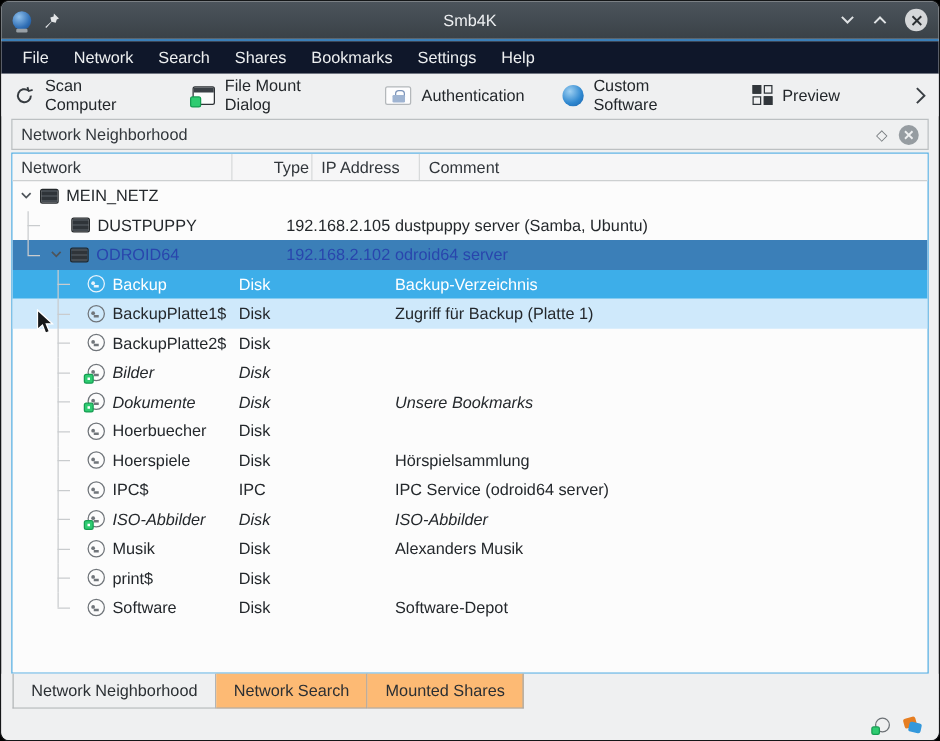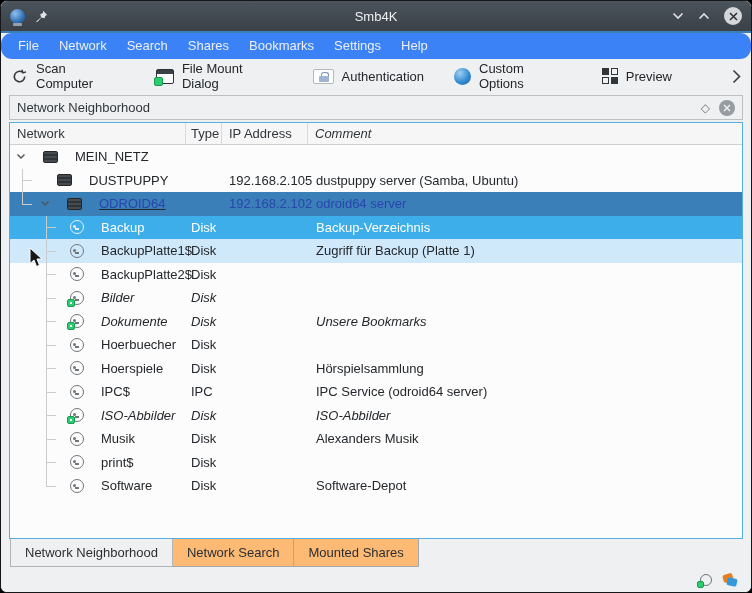--- a/index.html
+++ b/index.html
@@ -12,21 +12,21 @@
   .tb-left{display:flex;align-items:center;gap:10px;}
   .appicon{width:15px;height:15px;border-radius:50%;position:relative;flex:none;
     background:radial-gradient(circle at 35% 30%,#8fc0ec,#2e6db4 62%,#1c4a85);}
   .appicon::after{content:"";position:absolute;bottom:-2px;left:3px;right:3px;height:3px;background:#99a0a6;border-radius:1px;}
   .tb-title{position:absolute;left:0;right:0;text-align:center;pointer-events:none;}
   .tb-right{margin-left:auto;display:flex;align-items:center;gap:14px;z-index:2;}
   .tb-btn{display:flex;align-items:center;justify-content:center;}
   .closecirc{width:18px;height:18px;border-radius:50%;background:#d5d7d9;display:flex;align-items:center;justify-content:center;}
   
   .accent{height:2px;flex:none;background:#3b7fb8;}
-  .menubar{height:26px;flex:none;background:#3b82f6;display:flex;align-items:flex-start;padding:0 7px;border-radius:11px;}
+  .menubar{height:26px;flex:none;background:#0f172a;display:flex;align-items:flex-start;padding:0 7px;}
   .menu-item{color:#edeff0;font-size:13px;padding:0 10px;line-height:26px;}
   
   .toolbar{height:34px;flex:none;background:#eff0f1;display:flex;align-items:center;padding:0 10px;gap:30px;color:#23272b;font-size:13px;}
   .tool-btn{display:flex;align-items:center;gap:8px;}
   .tool-spacer{flex:1;}
   .ic-scan{flex:none;display:flex;}
   .ic-mount{width:18px;height:15px;flex:none;border:1px solid #2e3236;border-radius:2px;background:#fbfcfc;position:relative;}
   .ic-mount::before{content:"";position:absolute;left:0;right:0;top:0;height:4px;background:#3a4046;}
   .ic-mount::after{content:"";position:absolute;left:-3px;bottom:-3px;width:7px;height:7px;background:#2ecc71;border:1px solid #169c52;border-radius:2px;}
   .ic-auth{width:21px;height:15px;flex:none;border:1px solid #b4b8bb;border-radius:2px;background:#fdfdfe;position:relative;}
@@ -40,33 +40,33 @@
   
   .dock-header{margin:2px 8px;height:25px;flex:none;border:1px solid #bcc0c2;background:#eff0f1;display:flex;
     align-items:center;padding:0 7px;font-size:13px;color:#31363b;}
   .dh-spacer{flex:1;}
   .diamond{color:#74797d;font-size:12px;margin-right:9px;}
   .panel-close{width:16px;height:16px;border-radius:50%;background:#969ca1;display:flex;align-items:center;justify-content:center;}
   
   .tree{margin:0 8px;flex:1;border:1px solid #56aee2;background:#fcfcfc;overflow:hidden;font-size:13px;display:flex;flex-direction:column;}
   .thead{display:flex;height:22px;flex:none;background:#f6f6f7;border-bottom:1px solid #cdd0d1;color:#31363b;}
   .th{padding:3px 0 0 7px;border-right:1px solid #d8dadb;height:100%;}
-  .th.w-name{width:176px;}.th.w-type{width:36px;padding-left:5px;}.th.w-ip{width:86px;}.th.w-comment{flex:1;border-right:none;font-style:italic;}
+  .th.w-name{width:176px;}.th.w-type{width:36px;padding-left:5px;margin-left:28px;}.th.w-ip{width:86px;}.th.w-comment{flex:1;border-right:none;}
   .trow{display:flex;height:23.5px;flex:none;align-items:stretch;position:relative;color:#24282c;}
   .c-name{width:176px;position:relative;height:100%;}
   .c-type{width:36px;padding:4px 0 0 5px;}
   .c-ip{width:86px;padding:4px 0 0 7px;}
   .c-comment{flex:1;padding:4px 0 0 8px;}
   .vline{position:absolute;width:1px;top:0;bottom:0;background:#c9ccce;}
   .vhalf{position:absolute;width:1px;top:0;height:50%;background:#c9ccce;}
   .hstub{position:absolute;height:1px;width:10px;top:50%;background:#c9ccce;}
-  .ncontent{position:relative;height:100%;display:flex;align-items:center;gap:17px;}
+  .ncontent{position:relative;height:100%;display:flex;align-items:center;gap:6px;}
   .depth0 .ncontent{padding-left:6px;}
   .depth1 .ncontent{padding-left:47px;}
-  .depth1.exp .ncontent{padding-left:30px;text-decoration:underline;}
+  .depth1.exp .ncontent{padding-left:30px;}
   .depth2 .ncontent{padding-left:60px;}
   .expander{display:flex;flex:none;}
   .sicon{position:relative;flex:none;}
   .sicon.server{width:15px;height:12px;border-radius:2px;border:1px solid #23272a;
     background:repeating-linear-gradient(180deg,#454b51 0 2px,#2f3439 2px 4px);}
   .sicon.share,.sicon.share-mounted{width:14px;height:14px;border:1.5px solid #70757a;border-radius:50%;background:transparent;}
   .sicon.share::before,.sicon.share-mounted::before{content:"";position:absolute;width:3px;height:3px;border-radius:50%;background:#70757a;left:2px;top:4px;}
   .sicon.share::after,.sicon.share-mounted::after{content:"";position:absolute;width:4px;height:2px;background:#70757a;left:4px;top:7px;}
   .badge{position:absolute;left:-4px;bottom:-3px;width:8px;height:8px;background:#2ecc71;border:1px solid #169c52;border-radius:2px;}
   .badge::after{content:"";position:absolute;left:2px;top:2px;width:2px;height:2px;background:#fff;}
@@ -154,21 +154,21 @@
     <div class="tool-btn">
       <span class="ic-mount"></span>
       <span>File Mount Dialog</span>
     </div>
     <div class="tool-btn">
       <span class="ic-auth"></span>
       <span>Authentication</span>
     </div>
     <div class="tool-btn">
       <span class="ic-globe"></span>
-      <span>Custom Options</span>
+      <span>Custom Software</span>
     </div>
     <div class="tool-btn">
       <span class="ic-preview">
             <b class="f"></b>
             <b></b>
             <b></b>
             <b class="f"></b>
           </span>
       <span>Preview</span>
     </div>

